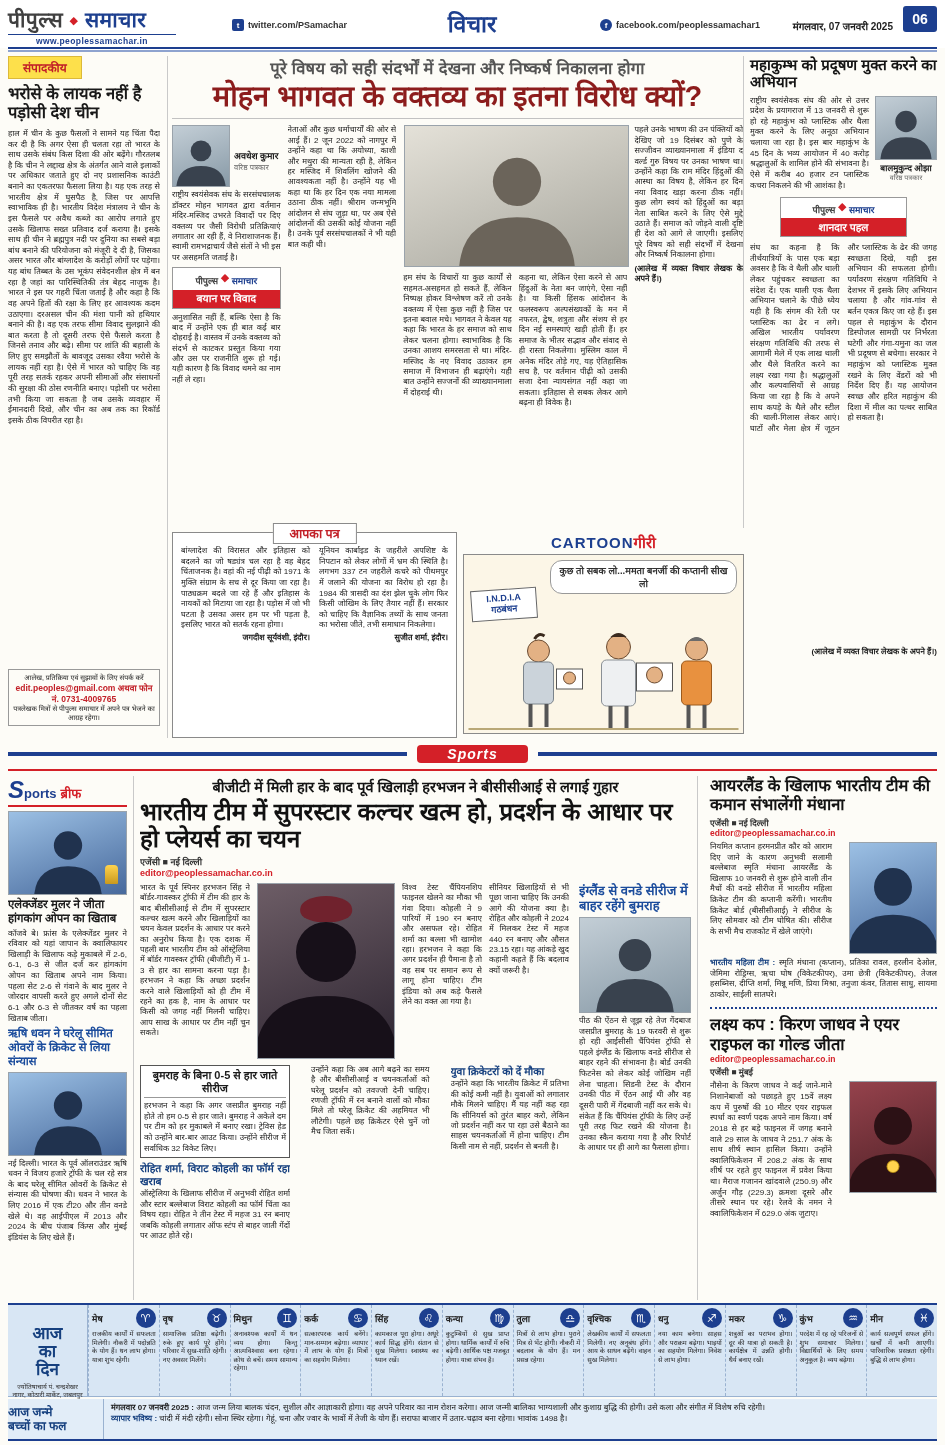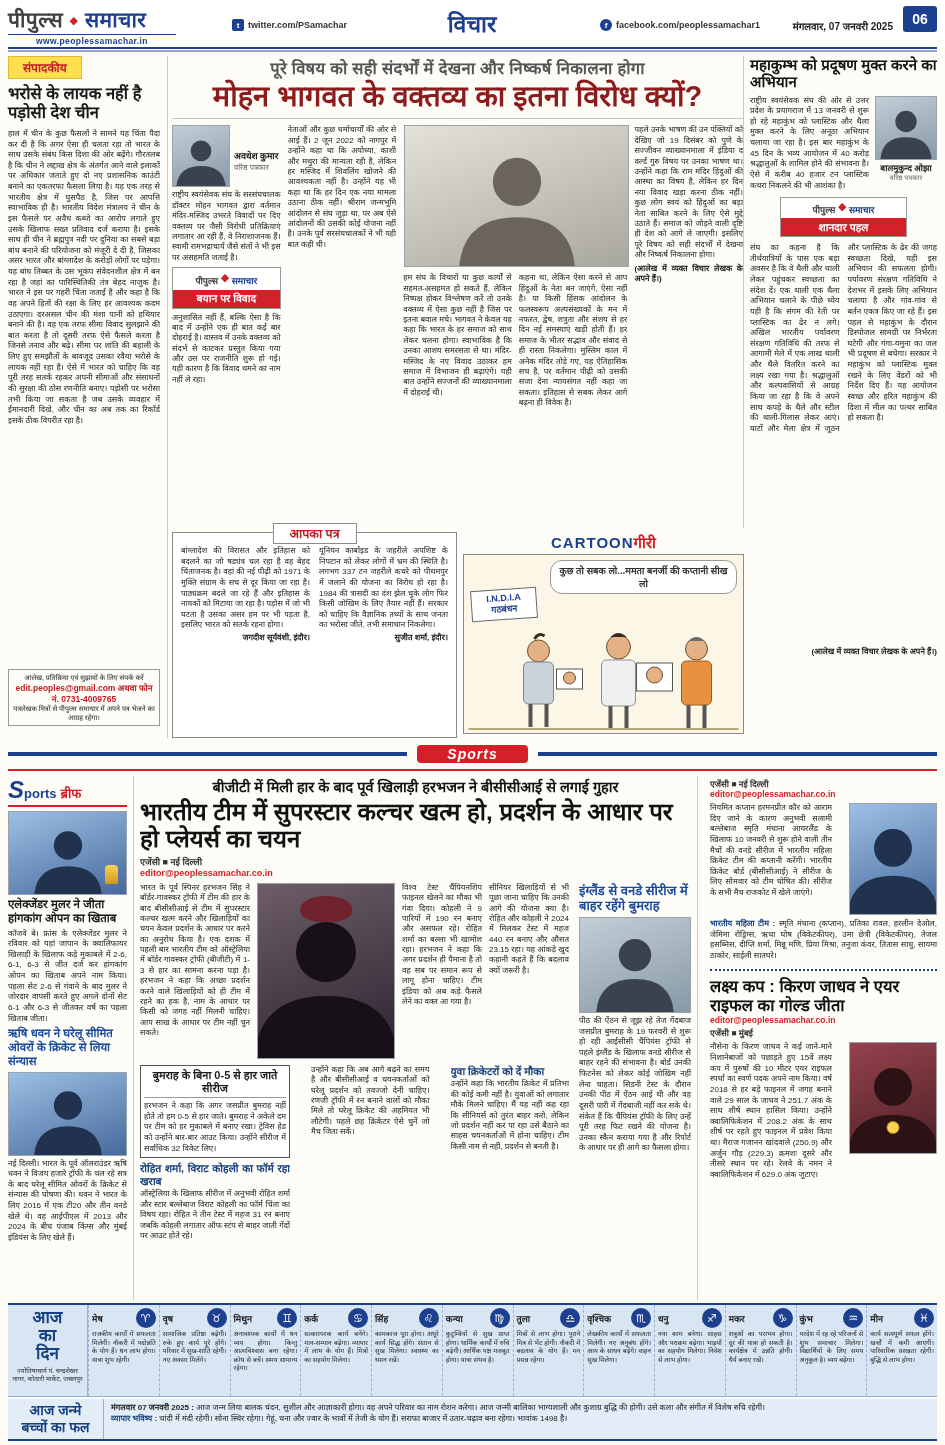--- a/index.html
+++ b/index.html
@@ -132,32 +132,32 @@
   .sr-email{font-size:8.5px;color:#d42028;font-weight:bold}
   .sr-row{display:flex;gap:17px;margin-top:4px}
   .sr-row .bodycol{flex:1}
   .sr-row .photo{flex:none;width:88px;height:112px}
   .team{margin-top:4px}
   .team b{color:#16407f}
   .sr-div{border-top:2px dotted #1d3f8f;margin:7px 0 6px}
 
   
   .horo{position:absolute;left:8px;top:1303px;width:929px;height:94px;background:#d8e6f4;border-top:2px solid #1d3f8f;border-bottom:1px solid #9ab2d0;display:flex}
-  .horo-title{width:80px;flex:none;border-right:1px solid #9ab2d0;text-align:center;padding-top:4px}
+  .horo-title{width:80px;flex:none;border-right:1px solid #9ab2d0;text-align:center;padding-top:20px}
   .horo-title .big{font-size:17px;font-weight:900;color:#16407f;line-height:1.05}
   .horo-title .astro{font-size:6.5px;color:#333;margin-top:4px;padding:0 3px;line-height:1.25}
   .zcell{flex:1;border-left:1px dashed #9ab2d0;padding:3px 3px 2px;overflow:hidden}
   .zhead{display:flex;justify-content:space-between;align-items:center}
   .zname{font-size:9px;font-weight:900;color:#222}
   .zicon{width:20px;height:20px;border-radius:50%;background:#1d3f8f;color:#fff;font-size:11px;display:flex;align-items:center;justify-content:center;flex:none}
   .ztext{font-size:6.6px;line-height:1.3;text-align:justify;margin-top:2px;color:#222}
 
   
   .bottom{position:absolute;left:8px;top:1399px;width:929px;height:42px;background:#e2edf8;border-bottom:2px solid #1d3f8f;display:flex}
-  .born-box{width:96px;flex:none;border-right:1px solid #9ab2d0;display:flex;flex-direction:column;justify-content:center;text-align:center;color:#16407f;font-weight:900;font-size:14px;line-height:1.2}
+  .born-box{width:96px;flex:none;border-right:1px solid #9ab2d0;display:flex;flex-direction:column;justify-content:center;text-align:left;color:#16407f;font-weight:900;font-size:12px;line-height:1.2}
   .bottom-right{flex:1;padding:3px 7px;font-size:8px;line-height:1.4;text-align:justify}
   .b-date{font-weight:900}
   .b-label{font-weight:900;color:#16407f}
 </style>
 </head>
 <body>
 
 <header class="masthead">
   <div class="mh-logo">
     <div class="logo-line">
@@ -385,20 +385,21 @@
         <div class="smc">
           <div class="subhead" style="margin-top:0">युवा क्रिकेटरों को दें मौका</div>
           <span>उन्होंने कहा कि भारतीय क्रिकेट में प्रतिभा की कोई कमी नहीं है। युवाओं को लगातार मौके मिलने चाहिए। मैं यह नहीं कह रहा कि सीनियर्स को तुरंत बाहर करो, लेकिन जो प्रदर्शन नहीं कर पा रहा उसे बैठाने का साहस चयनकर्ताओं में होना चाहिए। टीम किसी नाम से नहीं, प्रदर्शन से बनती है।</span>
         </div>
       </div>
     </div>
   </div>
 </section>
 
 <section class="sp-right">
+  <h2 class="sr-h">आयरलैंड के खिलाफ भारतीय टीम की कमान संभालेंगी मंधाना</h2>
   <div class="sr-by">एजेंसी ■ नई दिल्ली</div>
   <div class="sr-email">editor@peoplessamachar.co.in</div>
   <div class="sr-row">
     <div class="bodycol small">नियमित कप्तान हरमनप्रीत कौर को आराम दिए जाने के कारण अनुभवी सलामी बल्लेबाज स्मृति मंधाना आयरलैंड के खिलाफ 10 जनवरी से शुरू होने वाली तीन मैचों की वनडे सीरीज में भारतीय महिला क्रिकेट टीम की कप्तानी करेंगी। भारतीय क्रिकेट बोर्ड (बीसीसीआई) ने सीरीज के लिए सोमवार को टीम घोषित की। सीरीज के सभी मैच राजकोट में खेले जाएंगे।</div>
     <div class="photo blue">
       <svg class="sil" viewBox="0 0 100 80">
           <circle cx="50" cy="26" r="15"></circle>
           <path d="M14 80 Q16 48 50 48 Q84 48 86 80 Z"></path>
         </svg>
     </div>

